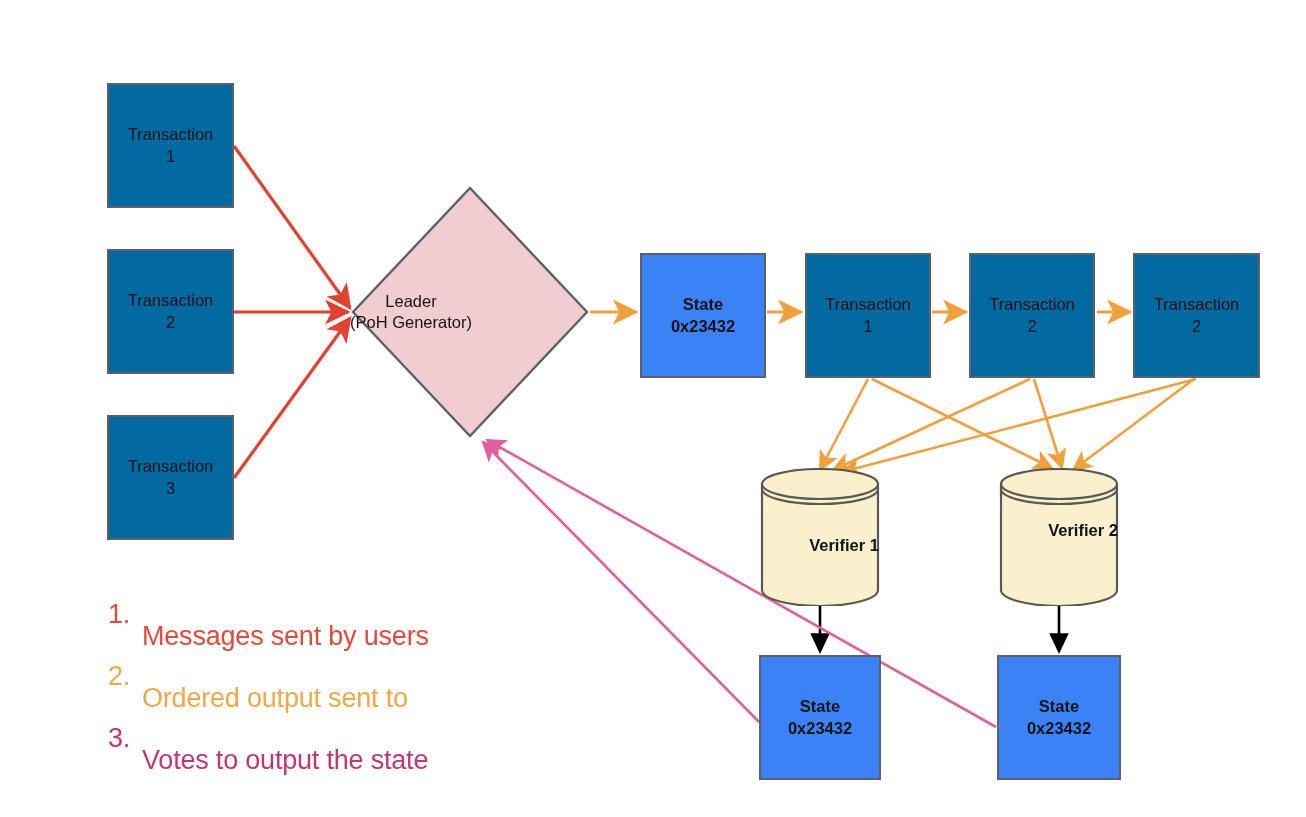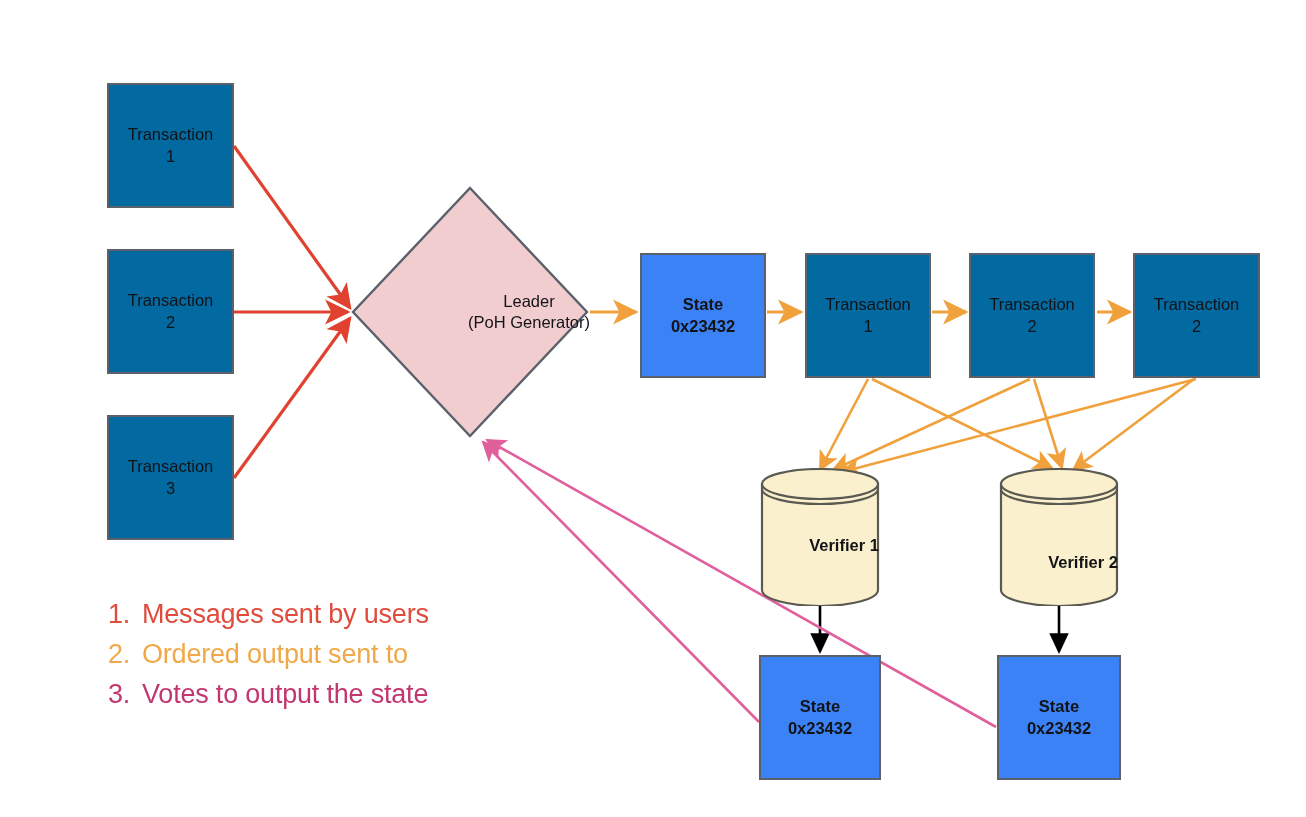--- a/index.html
+++ b/index.html
@@ -52,21 +52,21 @@
     position: absolute;
   }
   .diamond-label {
     position: absolute;
     left: 0;
     top: 0;
     width: 100%;
     height: 100%;
     display: flex;
     align-items: center;
-    justify-content: flex-end;
+    justify-content: flex-start;
     text-align: center;
     font-size: 16.5px;
     color: #111316;
     line-height: 1.3;
     pointer-events: none;
   }
   .cyl-wrap {
     position: absolute;
   }
   .cyl-label {
@@ -92,20 +92,21 @@
     font-size: 27px;
     line-height: 40px;
     letter-spacing: -0.2px;
   }
   .legend-num {
     width: 34px;
     flex: none;
   }
   .legend-text {
     flex: 1;
+    margin-top: 22px;
   }
   .legend-cont {
     padding-left: 34px;
     font-size: 27px;
     line-height: 40px;
   }
 </style>
 </head>
 <body>
 
@@ -223,21 +224,21 @@
       <ellipse cx="60" cy="16" rx="58" ry="15" fill="#fbf0cd" stroke="#5b5a52" stroke-width="2.2"></ellipse>
     </svg>
     <div class="cyl-label" style="top:68px;">Verifier 1</div>
   </div>
   <div class="cyl-wrap" style="left:999px; top:468px; width:120px; height:138px;">
     <svg width="120" height="138" viewBox="0 0 120 138" xmlns="http://www.w3.org/2000/svg">
       <path d="M2,16 L2,122 A58,16 0 0 0 118,122 L118,16 Z" fill="#fbf0cd" stroke="#5b5a52" stroke-width="2.2"></path>
       <ellipse cx="60" cy="21" rx="58" ry="15" fill="#fbf0cd" stroke="#5b5a52" stroke-width="2.2"></ellipse>
       <ellipse cx="60" cy="16" rx="58" ry="15" fill="#fbf0cd" stroke="#5b5a52" stroke-width="2.2"></ellipse>
     </svg>
-    <div class="cyl-label" style="top:85px;">Verifier 2</div>
+    <div class="cyl-label" style="top:53px;">Verifier 2</div>
   </div>
 
   <div class="node box box-state" style="left:759px; top:655px; width:122px; height:125px;">
     <span>
       <span>State</span><br>
       <span>0x23432</span>
     </span>
   </div>
   <div class="node box box-state" style="left:997px; top:655px; width:124px; height:125px;">
     <span>

